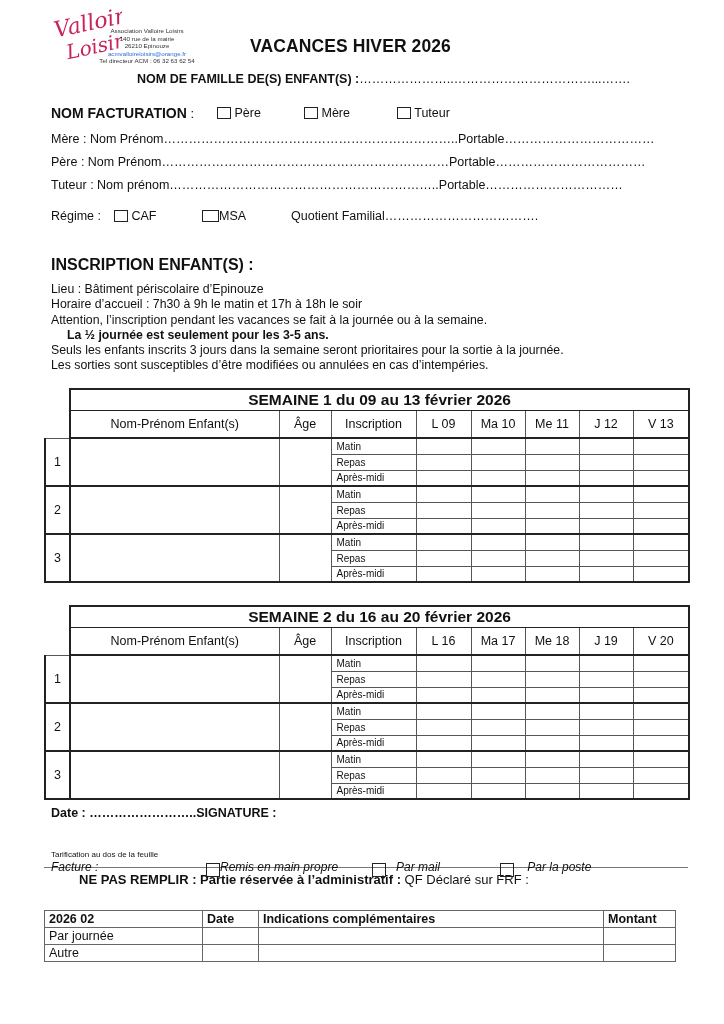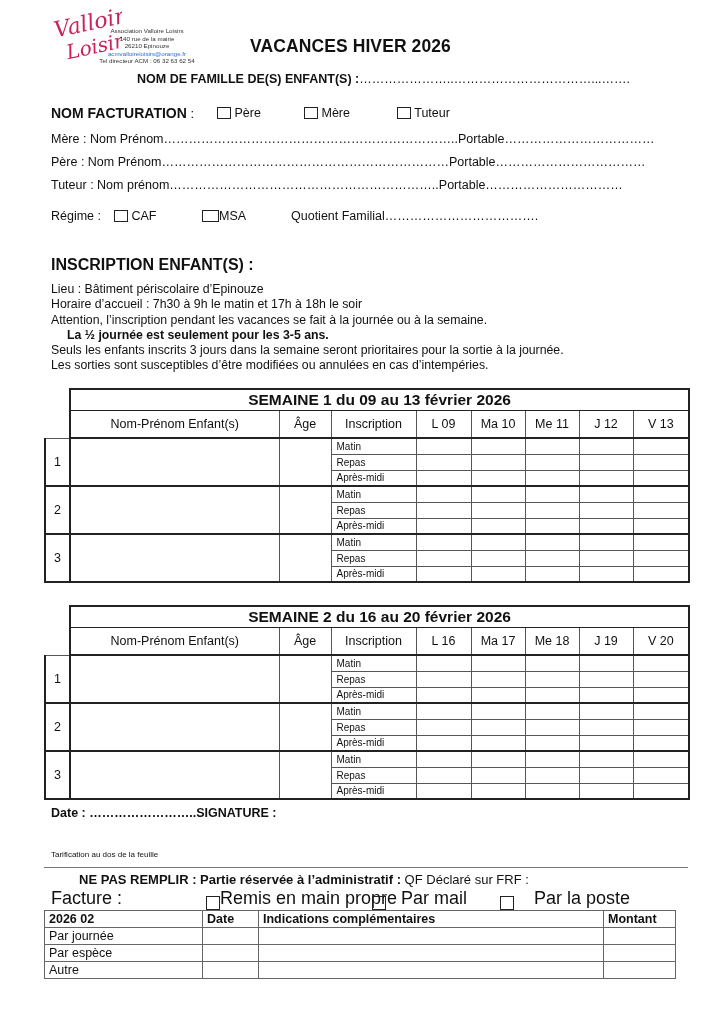--- a/index.html
+++ b/index.html
@@ -37,21 +37,21 @@
   table.week .insc { font-size:10px; padding-left:5px; text-align:left; }
   table.week .lastcol { border-right:2px solid #222; }
   table.week tr.groupend td { border-bottom:2px solid #222; }
   table.week .nocell { border:none !important; }
   table.week .firstline td.hcell.first { border-left:2px solid #222; }
 
   .date-sig { left:51px; top:806px; font-size:12.5px; font-weight:bold; white-space:nowrap; }
   .tarif { left:51px; top:850px; font-size:8px; }
   .hr { left:44px; top:867px; width:644px; height:0; border-top:1.5px solid #777; }
   .admin { left:63px; top:872px; font-size:13px; white-space:nowrap; }
-  .facture { top:888px; font-size:18px; white-space:nowrap; }
+  .facture { top:860px; font-size:12px; white-space:nowrap;font-style:italic; }
   .cb2 { display:inline-block; width:14px; height:14px; border:1px solid #222; box-sizing:border-box; }
 
   table.pay { position:absolute; left:44px; top:910px; width:631px; border-collapse:collapse; table-layout:fixed; font-size:12.5px; }
   table.pay td { border:1px solid #666; height:17px; padding:0 0 0 4px; box-sizing:border-box; white-space:nowrap; }
   table.pay tr.head td { font-weight:bold; }
   table.pay { border:1.5px solid #333; }
 </style>
 </head>
 <body>
 
@@ -356,25 +356,19 @@
     <td>Indications complémentaires</td>
     <td>Montant</td>
   </tr>
   <tr>
     <td>Par journée</td>
     <td></td>
         <td></td>
         <td></td>
   </tr>
   <tr>
-    <td>Par espèce</td>
-    <td></td>
-        <td></td>
-        <td></td>
-  </tr>
-  <tr>
     <td>Autre</td>
     <td></td>
         <td></td>
         <td></td>
   </tr>
 </tbody>
   </table>
 
 </body></html>

